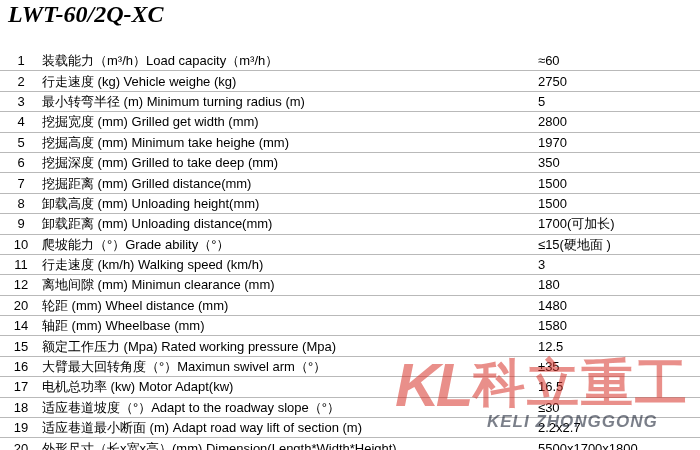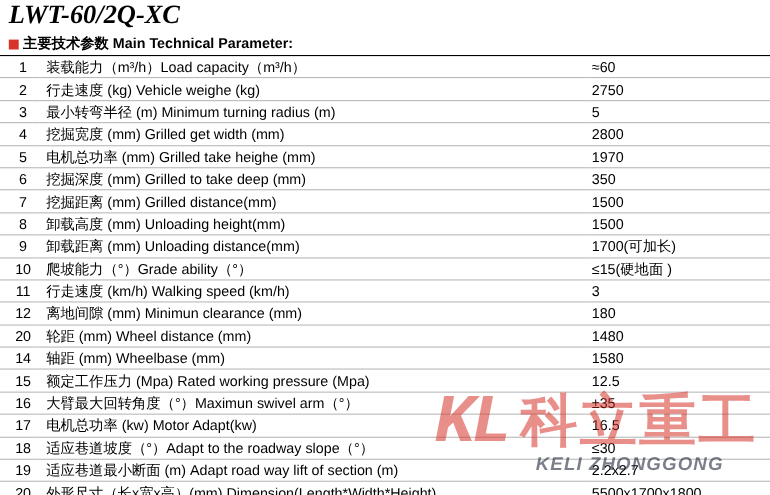--- a/index.html
+++ b/index.html
@@ -36,21 +36,21 @@
   .wm-logo {
     position: absolute;
     left: 0px;
     top: 2px;
     font-size: 62px;
     font-weight: bold;
     font-style: italic;
     color: #d8342b;
     line-height: 62px;
     letter-spacing: -4px;
-    font-family: Liberation Mono, monospace;
+    font-family: Liberation Sans, sans-serif;
   }
   .wm-cn {
     position: absolute;
     left: 78px;
     top: 6px;
     font-size: 52px;
     font-weight: bold;
     color: #d8342b;
     line-height: 50px;
     letter-spacing: 2px;
@@ -143,24 +143,20 @@
     border-bottom: none;
   }
 </style>
 </head>
 <body>
 
 <div class="page">
 
   <div class="title">LWT-60/2Q-XC</div>
 
-  <div class="subtitle-row">
-    <span class="sub-marker"></span>
-    <span class="subtitle-text">主要技术参数 Main Technical Parameter:</span>
-  </div>
 
   <table class="spec">
     <tbody>
       <tr>
         <td class="c-no">1</td>
         <td class="c-name">装载能力（m³/h）Load capacity（m³/h）</td>
         <td class="c-val">≈60</td>
       </tr>
       <tr>
         <td class="c-no">2</td>
@@ -172,21 +168,21 @@
         <td class="c-name">最小转弯半径 (m) Minimum turning radius (m)</td>
         <td class="c-val">5</td>
       </tr>
       <tr>
         <td class="c-no">4</td>
         <td class="c-name">挖掘宽度 (mm) Grilled get width (mm)</td>
         <td class="c-val">2800</td>
       </tr>
       <tr>
         <td class="c-no">5</td>
-        <td class="c-name">电机总功率 (mm) Grilled take heighe (mm)</td>
+        <td class="c-name">挖掘高度 (mm) Minimum take heighe (mm)</td>
         <td class="c-val">1970</td>
       </tr>
       <tr>
         <td class="c-no">6</td>
         <td class="c-name">挖掘深度 (mm) Grilled to take deep (mm)</td>
         <td class="c-val">350</td>
       </tr>
       <tr>
         <td class="c-no">7</td>
         <td class="c-name">挖掘距离 (mm) Grilled distance(mm)</td>

